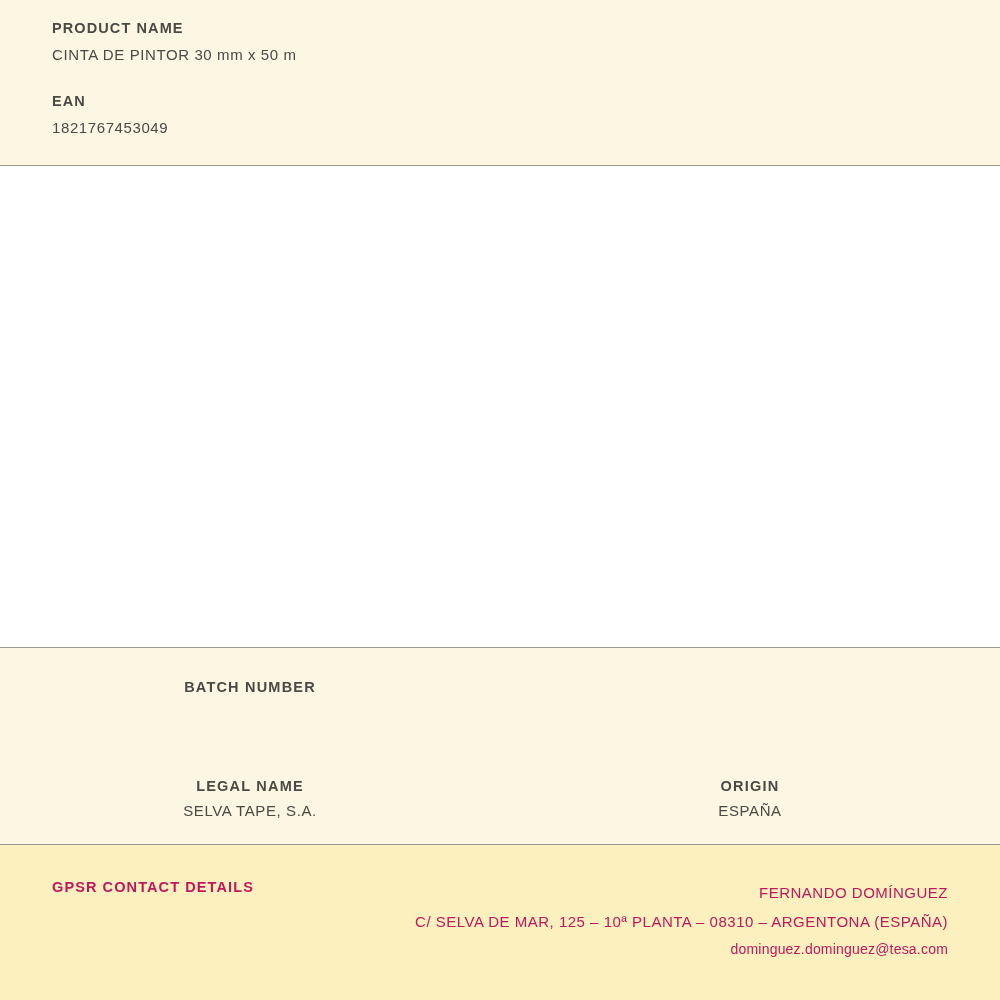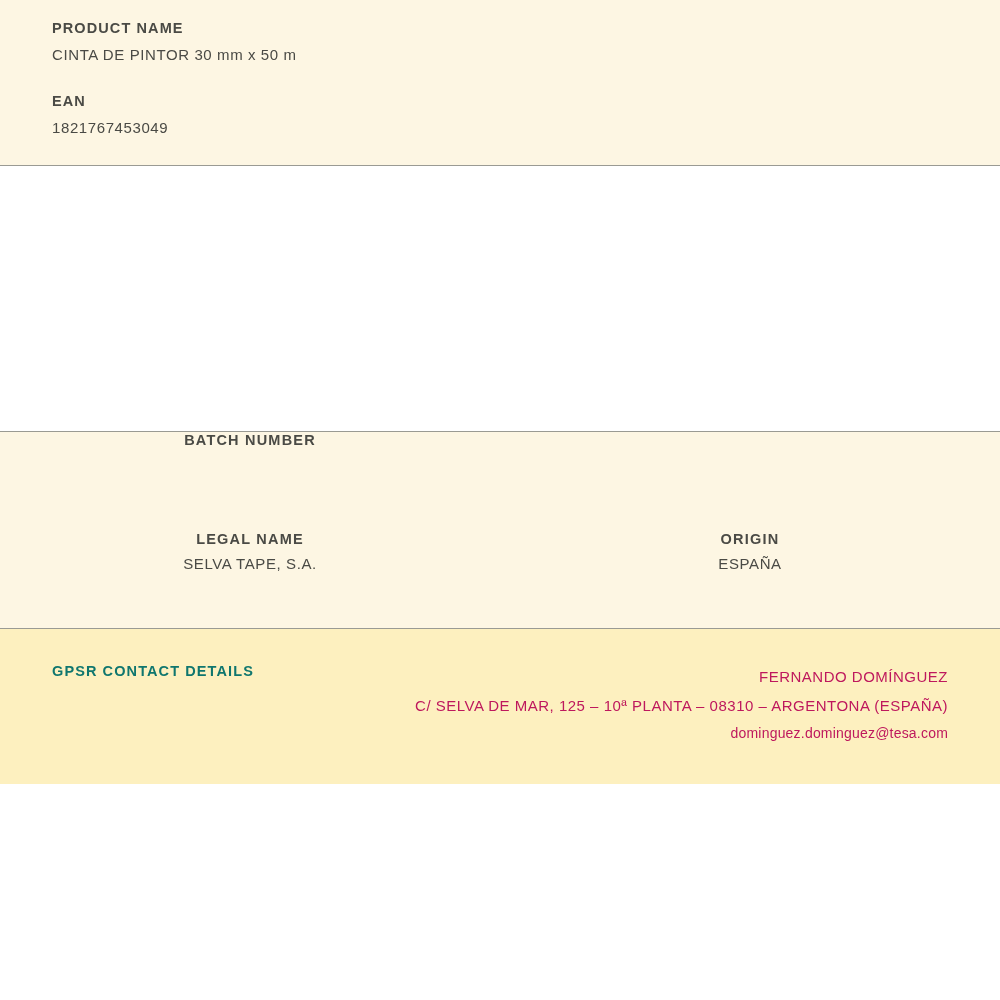--- a/index.html
+++ b/index.html
@@ -10,21 +10,21 @@
     width: 1000px;
     height: 1000px;
     font-family: "Liberation Sans", sans-serif;
     background: #ffffff;
     color: #3a3a3a;
     overflow: hidden;
   }
   .page {
     position: relative;
     width: 1000px;
-    height: 784px;
+    height: 1000px;
     display: flex;
     flex-direction: column;
   }
 
   
   .top-block {
     background: #fdf6e3;
     padding: 20px 52px 0 52px;
     height: 166px;
     box-sizing: border-box;
@@ -68,20 +68,21 @@
   .details-row {
     display: flex;
     width: 100%;
   }
   .details-col {
     width: 50%;
     text-align: center;
     box-sizing: border-box;
   }
   .details-row.row1 {
+    padding-top: 31px;
     justify-content: space-between;
   }
   .details-row.row2 {
     padding-top: 58px;
   }
   .dcol-label {
     font-size: 14.5px;
     font-weight: bold;
     letter-spacing: 1.2px;
     color: #4a4a45;
@@ -102,21 +103,21 @@
     box-sizing: border-box;
     padding: 34px 52px 0 52px;
     display: flex;
     justify-content: space-between;
     align-items: flex-start;
   }
   .footer-label {
     font-size: 14.5px;
     font-weight: bold;
     letter-spacing: 1.1px;
-    color: #0f766e;
+    color: #be185d;
     white-space: nowrap;
   }
   .footer-right {
     text-align: right;
     line-height: 1.9;
   }
   .footer-line {
     font-size: 15px;
     letter-spacing: 0.5px;
     color: #be185d;

